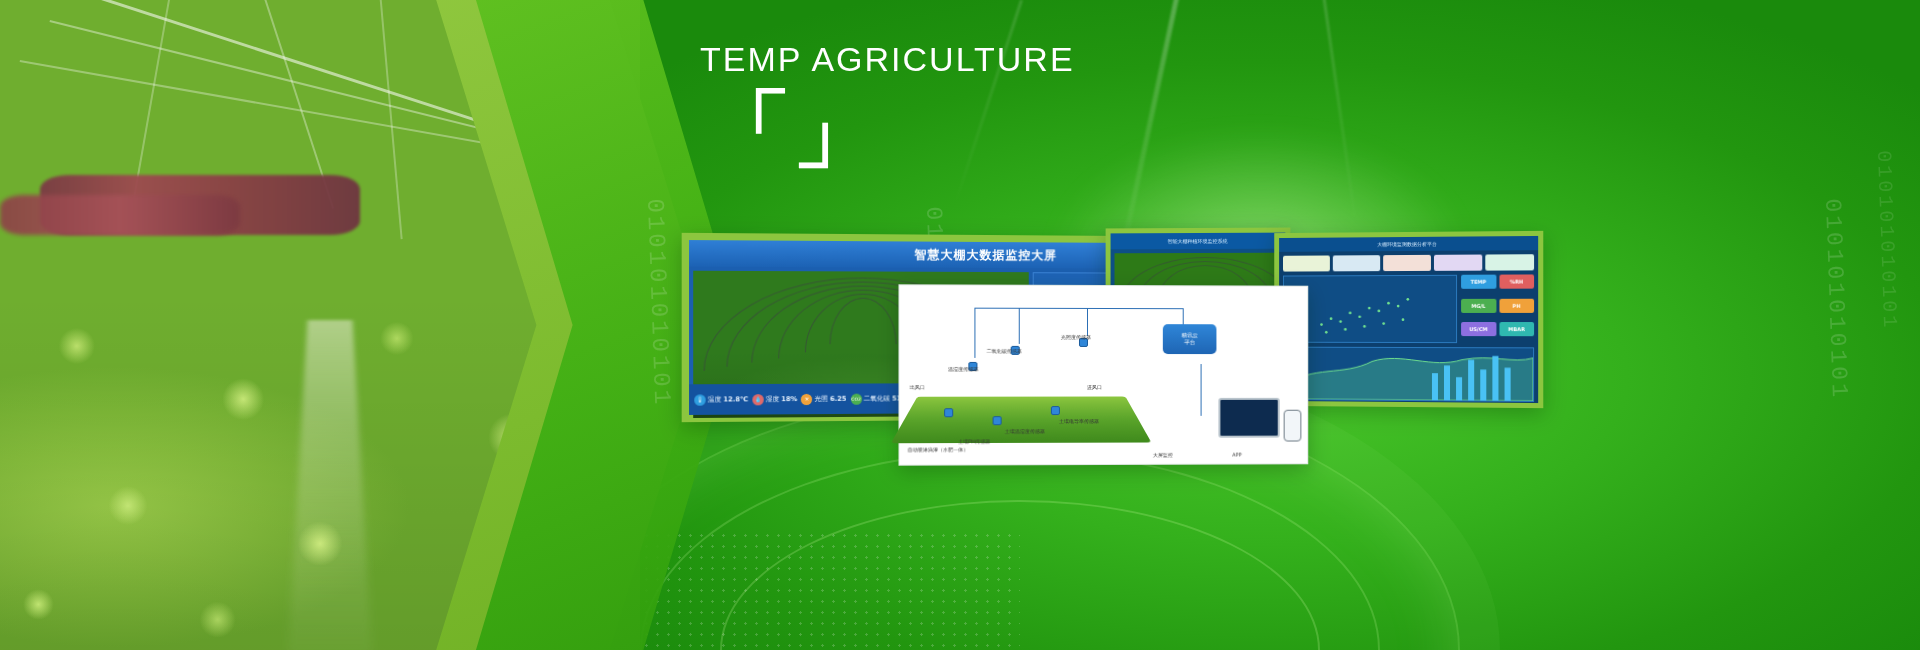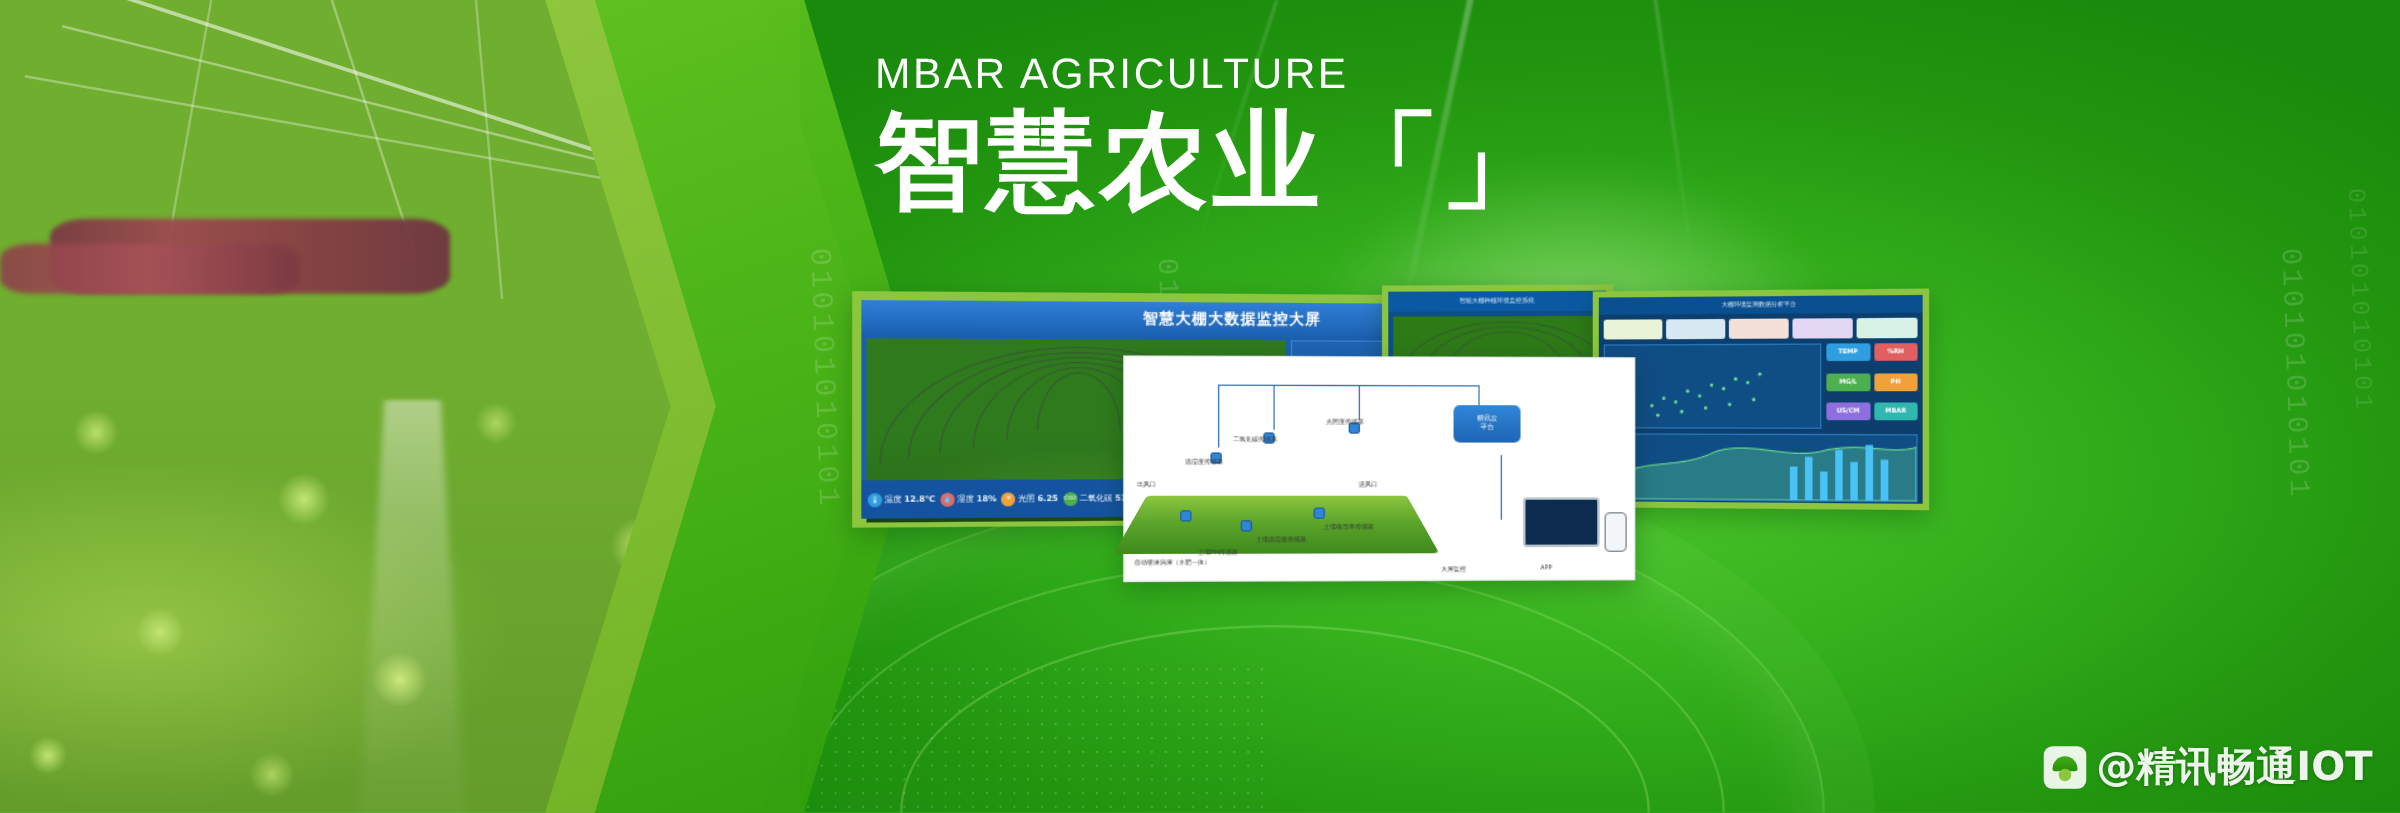--- a/index.html
+++ b/index.html
@@ -333,23 +333,22 @@
 
   <div class="wedge1"></div>
   <div class="wedge2"></div>
 
   <div class="binary bin-a">010101010101</div>
   <div class="binary bin-b">010101010101</div>
   <div class="binary bin-c">010101010101</div>
   <div class="binary bin-d">010101010101</div>
 
   <div class="headline">
-    <div class="eyebrow">MBAR AGRICULTURE</div>
+    <div class="eyebrow">TEMP AGRICULTURE</div>
     <div class="titlerow">
-      <span class="title-cn">智慧农业</span>
       <span class="brk brk-l">「</span>
       <span class="brk brk-r">」</span>
     </div>
   </div>
 
   <div class="cards">
 
     <div class="card card1">
       <div class="c1-head">智慧大棚大数据监控大屏</div>
       <div class="c1-body">
@@ -545,18 +544,14 @@
           <span>精讯云</span>
           <span>平台</span>
         </div>
         <div class="c2-monitor"></div>
         <div class="c2-phone"></div>
       </div>
     </div>
 
   </div>
 
-  <div class="watermark">
-    <span class="wm-logo"></span>
-    <span>@精讯畅通IOT</span>
-  </div>
 
 </div>
 
 </body></html>

